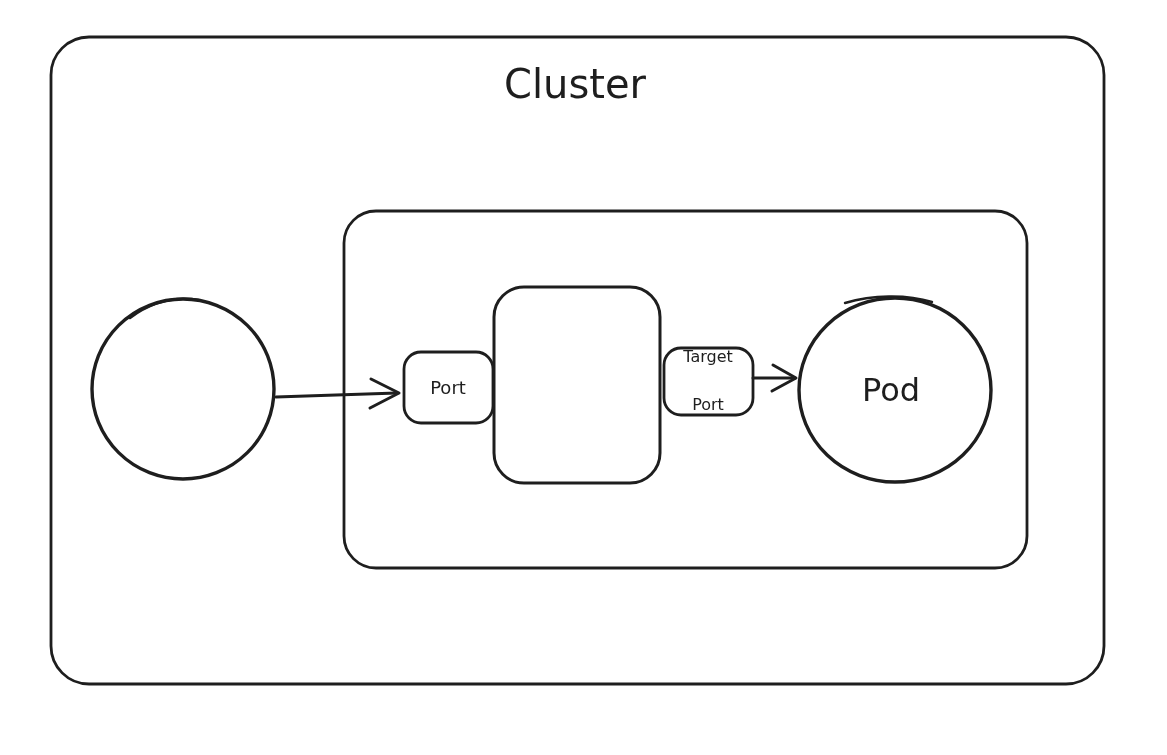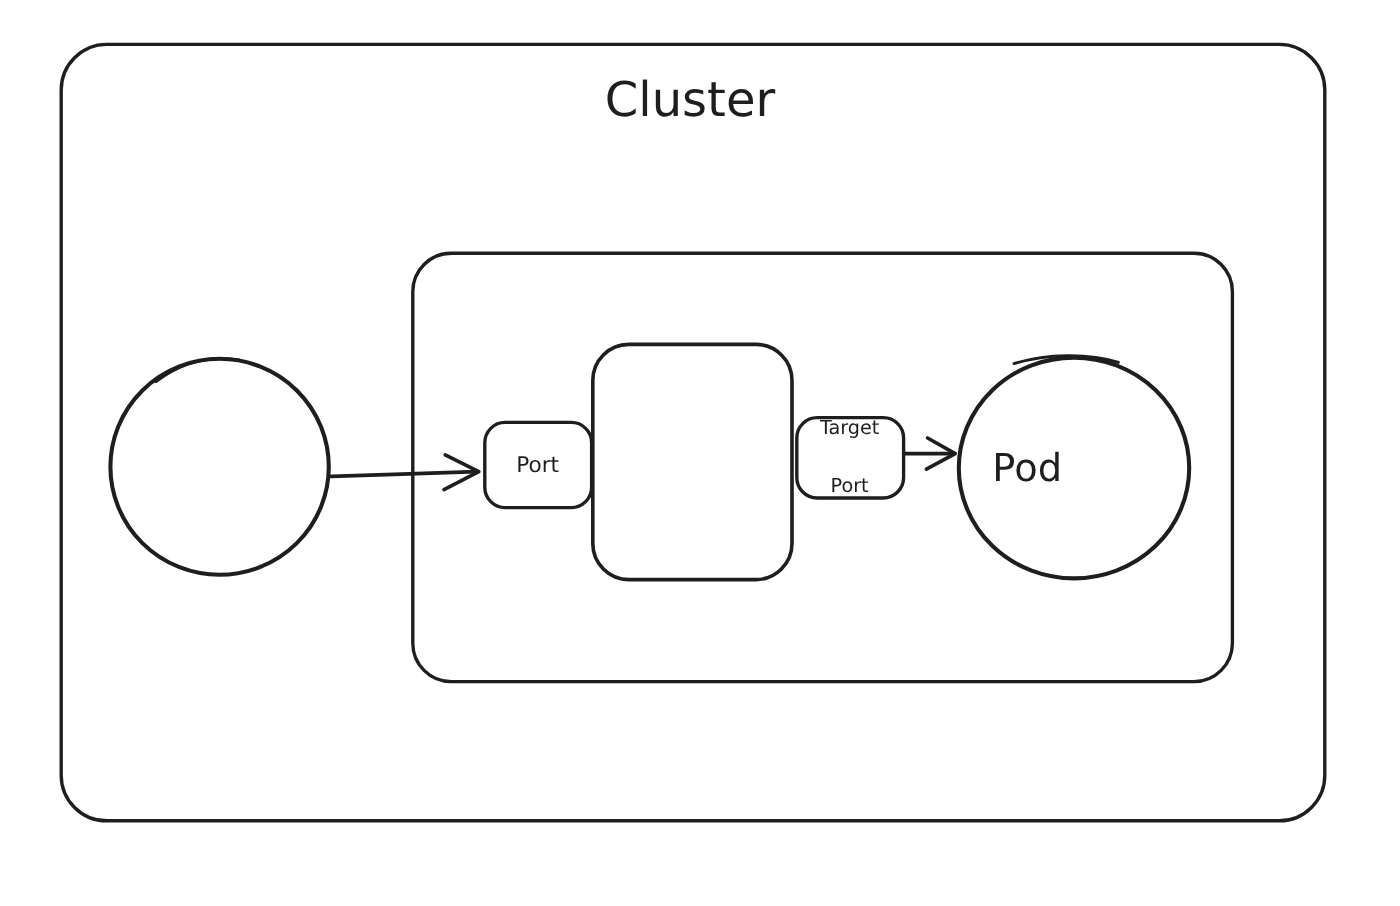--- a/index.html
+++ b/index.html
@@ -33,21 +33,21 @@
     justify-content: center;
     text-align: center;
     color: var(--stroke);
     user-select: none;
     white-space: nowrap;
   }
   .label-title    { left: 400px; top: 58px;  width: 350px; height: 52px; font-size: 40px; }
   .label-port     { left: 403px; top: 352px; width: 90px;  height: 71px; font-size: 18px; }
   .label-service  { left: 493px; top: 287px; width: 167px; height: 196px; font-size: 34px; }
   .label-target   { left: 663px; top: 347px; width: 90px;  height: 68px; font-size: 16px; flex-direction: column; line-height: 1.28; justify-content: space-between; }
-  .label-pod      { left: 759px; top: 297px; width: 194px; height: 186px; font-size: 32px; }
+  .label-pod      { left: 794px; top: 297px; width: 194px; height: 186px; font-size: 32px; }
 </style>
 </head>
 <body>
 
 <div class="canvas">
 
   <svg class="shapes-svg" viewBox="0 0 1167 755" fill="none" stroke="var(--stroke)" stroke-linecap="round" stroke-linejoin="round">
 
     <rect x="51" y="37" width="1053" height="647" rx="38" ry="38" stroke-width="2.8"></rect>
 

